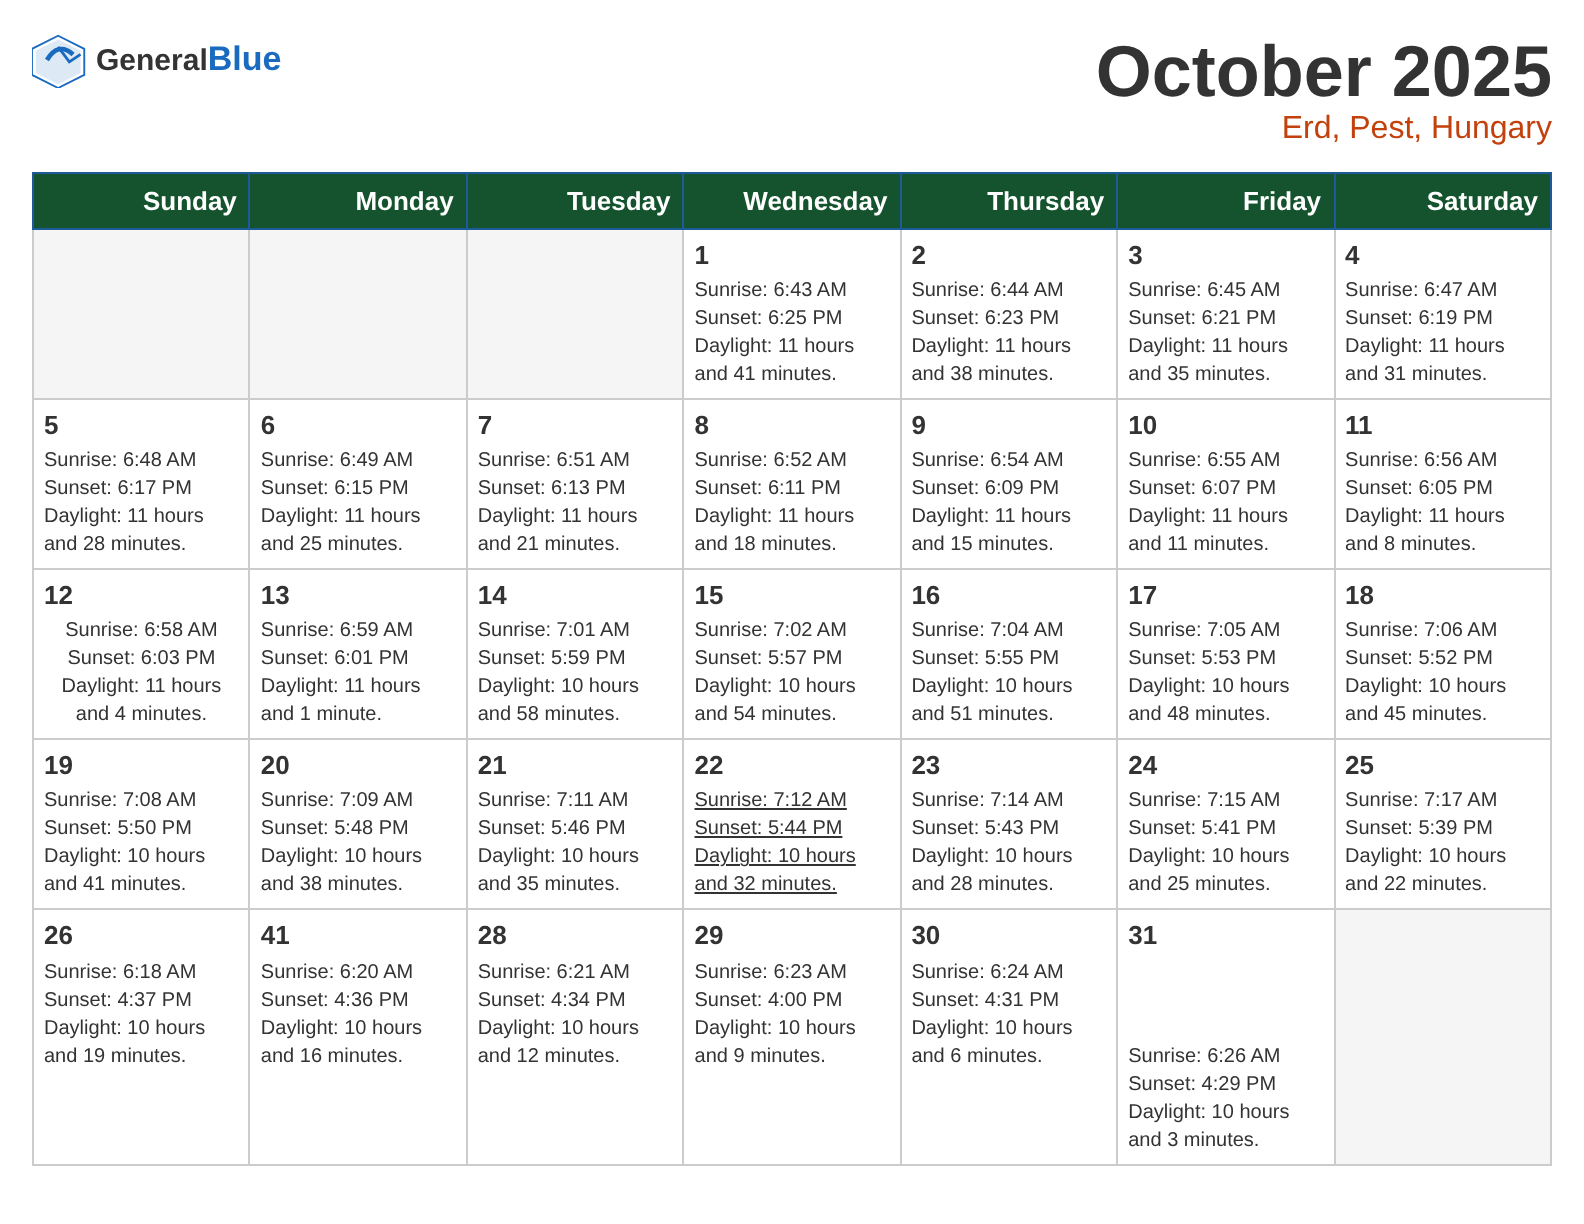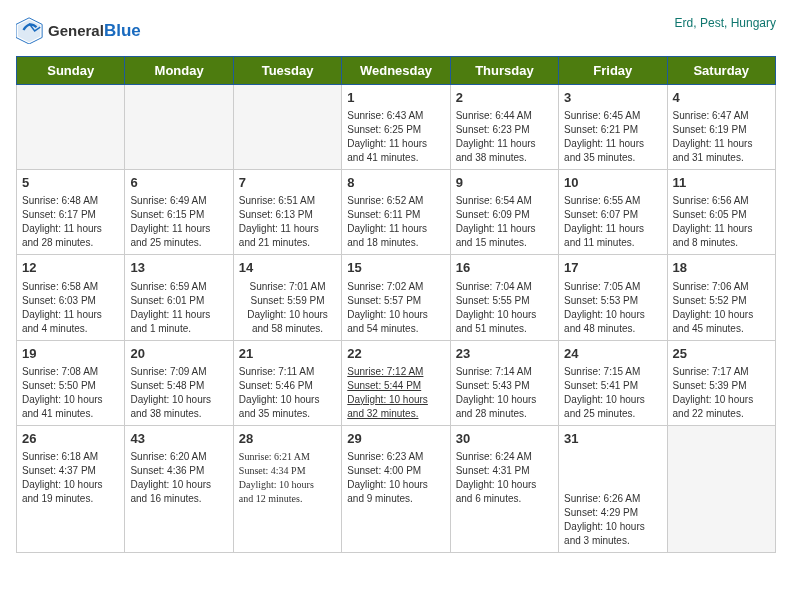--- a/index.html
+++ b/index.html
@@ -28,32 +28,32 @@
     .title-area {
       text-align: right;
     }
     .month-title {
       font-size: 36px;
       font-weight: bold;
       color: #333;
       line-height: 1.1;
     }
     .location {
-      font-size: 12px;
-      color: #0f766e;
+      font-size: 16px;
+      color: #c2410c;
     }
     .calendar {
       width: 100%;
       border-collapse: collapse;
       border: 1px solid #ccc;
     }
     .calendar th {
-      background-color: #4d7c0f;
+      background-color: #14532d;
       color: #fff;
-      text-align: center;
+      text-align: right;
       padding: 6px 6px;
       font-size: 13px;
       font-weight: bold;
       border: 1px solid #1e5a9a;
     }
     .calendar td {
       vertical-align: top;
       padding: 4px 5px;
       font-size: 10.5px;
       border: 1px solid #ccc;
@@ -92,20 +92,21 @@
       <path d="M8,15 Q14,5 22,12" fill="none" stroke="#1a6bbf" stroke-width="2.5"></path>
       <path d="M14,8 L20,16 L26,12" fill="none" stroke="#1a6bbf" stroke-width="1.5"></path>
     </svg>
     <div>
       <div style="line-height:1">
         <span style="font-size:15px;font-weight:bold;color:#333;">General</span><span style="font-size:17px;font-weight:bold;color:#1a6bbf;text-align:right;">Blue</span>
       </div>
     </div>
   </div>
   <div class="title-area">
+    <div class="month-title">October 2025</div>
     <div class="location">Erd, Pest, Hungary</div>
   </div>
 </div>
 
 <table class="calendar">
   <thead>
     <tr>
     <th>Sunday</th>
         <th>Monday</th>
         <th>Tuesday</th>
@@ -196,35 +197,35 @@
           <span class="day-number">11</span>
           <div class="day-info" style="white-space: pre-line;">Sunrise: 6:56 AM
 Sunset: 6:05 PM
 Daylight: 11 hours
 and 8 minutes.</div>
         </td>
       </tr>
       <tr class="week-row">
         <td>
           <span class="day-number">12</span>
-          <div class="day-info" style="white-space: pre-line;">Sunrise: 6:58 AM
+          <div class="day-info" style="white-space: pre-line; text-align: center;">Sunrise: 6:58 AM
 Sunset: 6:03 PM
 Daylight: 11 hours
 and 4 minutes.</div>
         </td>
         <td>
           <span class="day-number">13</span>
           <div class="day-info" style="white-space: pre-line;">Sunrise: 6:59 AM
 Sunset: 6:01 PM
 Daylight: 11 hours
 and 1 minute.</div>
         </td>
         <td>
           <span class="day-number">14</span>
-          <div class="day-info" style="white-space: pre-line; text-align: center;">Sunrise: 7:01 AM
+          <div class="day-info" style="white-space: pre-line;">Sunrise: 7:01 AM
 Sunset: 5:59 PM
 Daylight: 10 hours
 and 58 minutes.</div>
         </td>
         <td>
           <span class="day-number">15</span>
           <div class="day-info" style="white-space: pre-line;">Sunrise: 7:02 AM
 Sunset: 5:57 PM
 Daylight: 10 hours
 and 54 minutes.</div>
@@ -304,29 +305,29 @@
       </tr>
       <tr class="week-row">
         <td>
           <span class="day-number">26</span>
           <div class="day-info" style="white-space: pre-line;">Sunrise: 6:18 AM
 Sunset: 4:37 PM
 Daylight: 10 hours
 and 19 minutes.</div>
         </td>
         <td>
-          <span class="day-number">43</span>
+          <span class="day-number">41</span>
           <div class="day-info" style="white-space: pre-line;">Sunrise: 6:20 AM
 Sunset: 4:36 PM
 Daylight: 10 hours
 and 16 minutes.</div>
         </td>
         <td>
           <span class="day-number">28</span>
-          <div class="day-info" style="white-space: pre-line; font-family: Liberation Serif, serif;">Sunrise: 6:21 AM
+          <div class="day-info" style="white-space: pre-line;">Sunrise: 6:21 AM
 Sunset: 4:34 PM
 Daylight: 10 hours
 and 12 minutes.</div>
         </td>
         <td>
           <span class="day-number">29</span>
           <div class="day-info" style="white-space: pre-line;">Sunrise: 6:23 AM
 Sunset: 4:00 PM
 Daylight: 10 hours
 and 9 minutes.</div>

